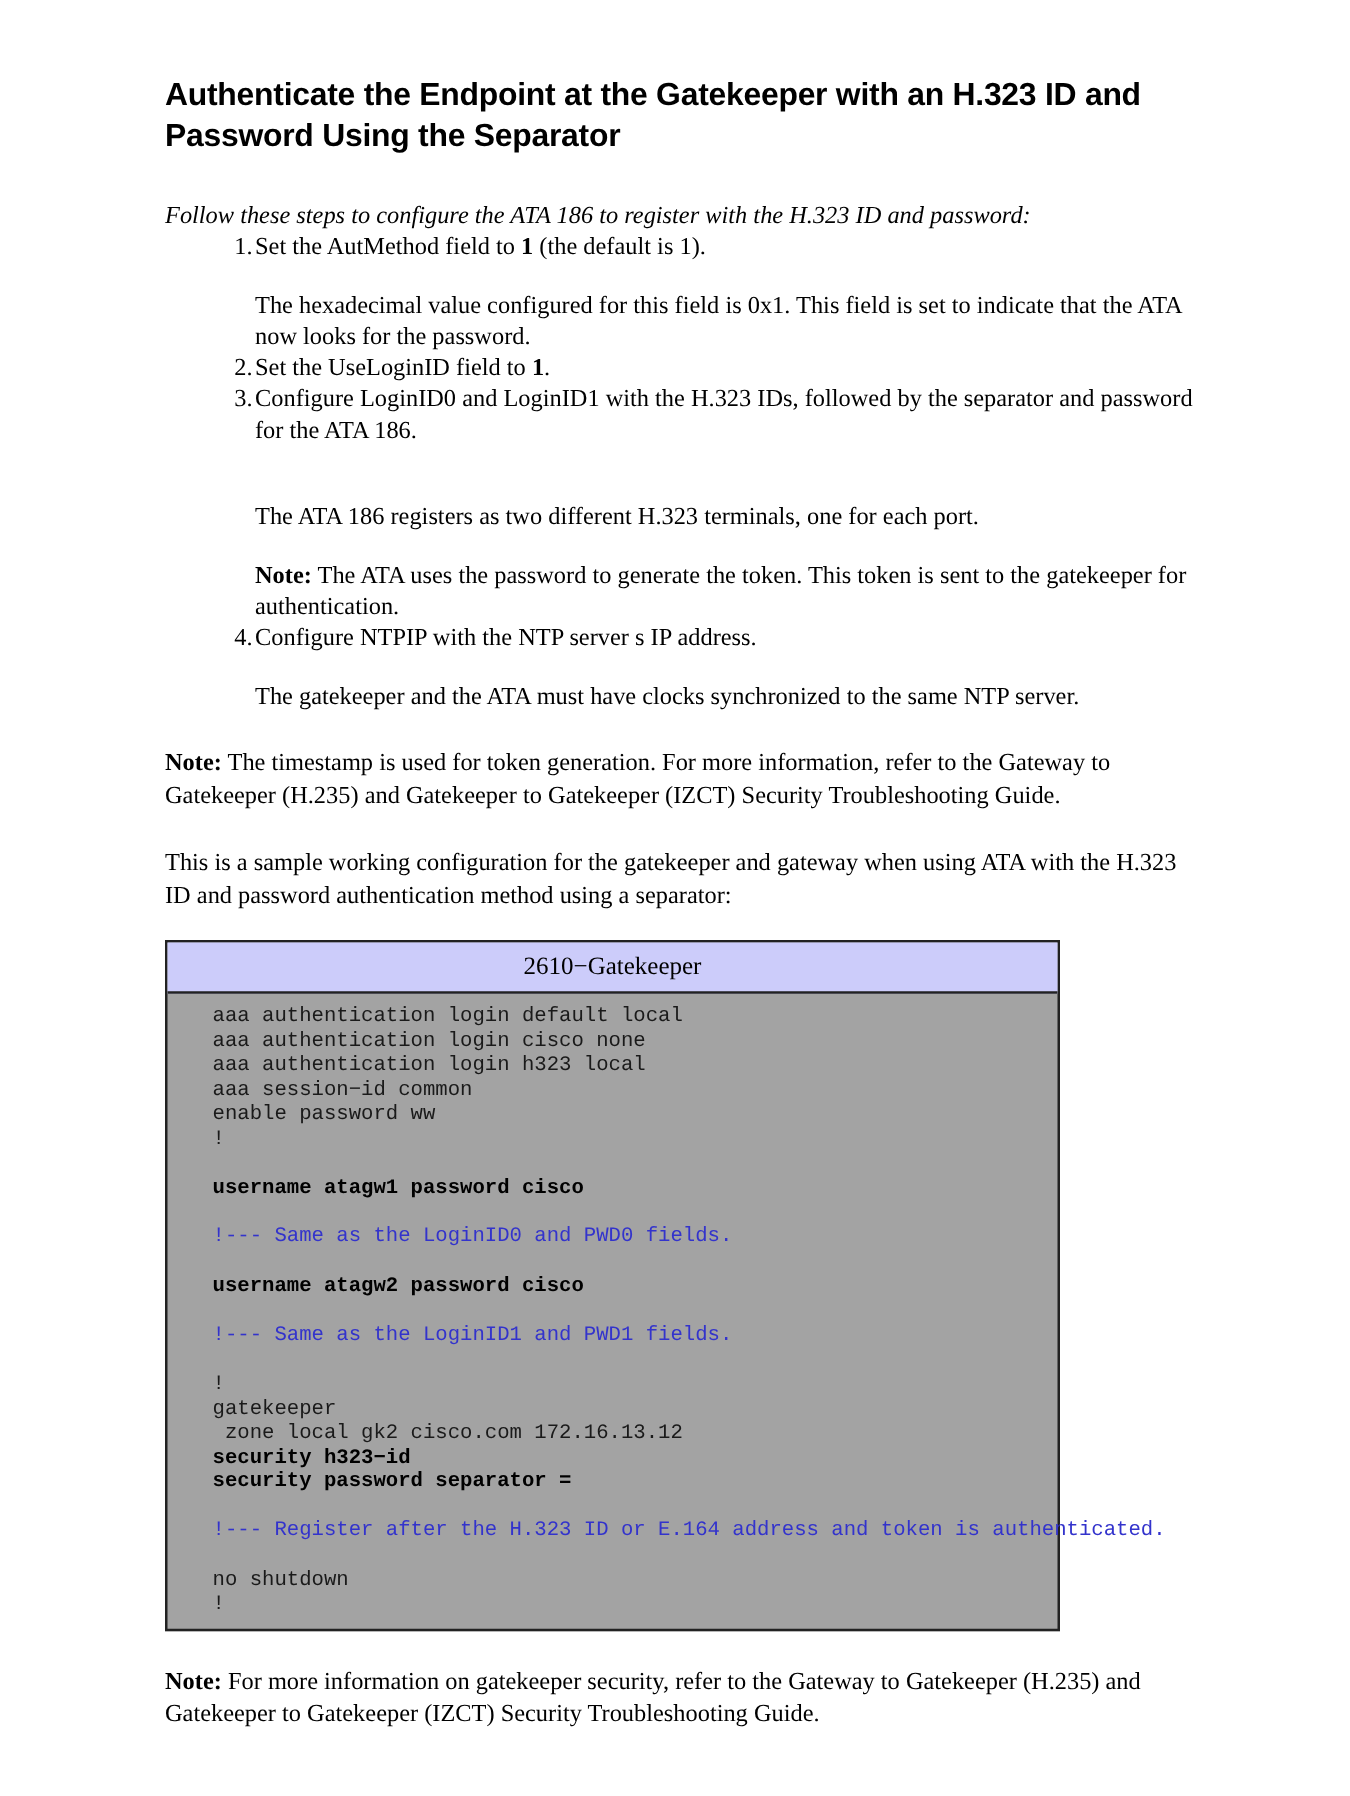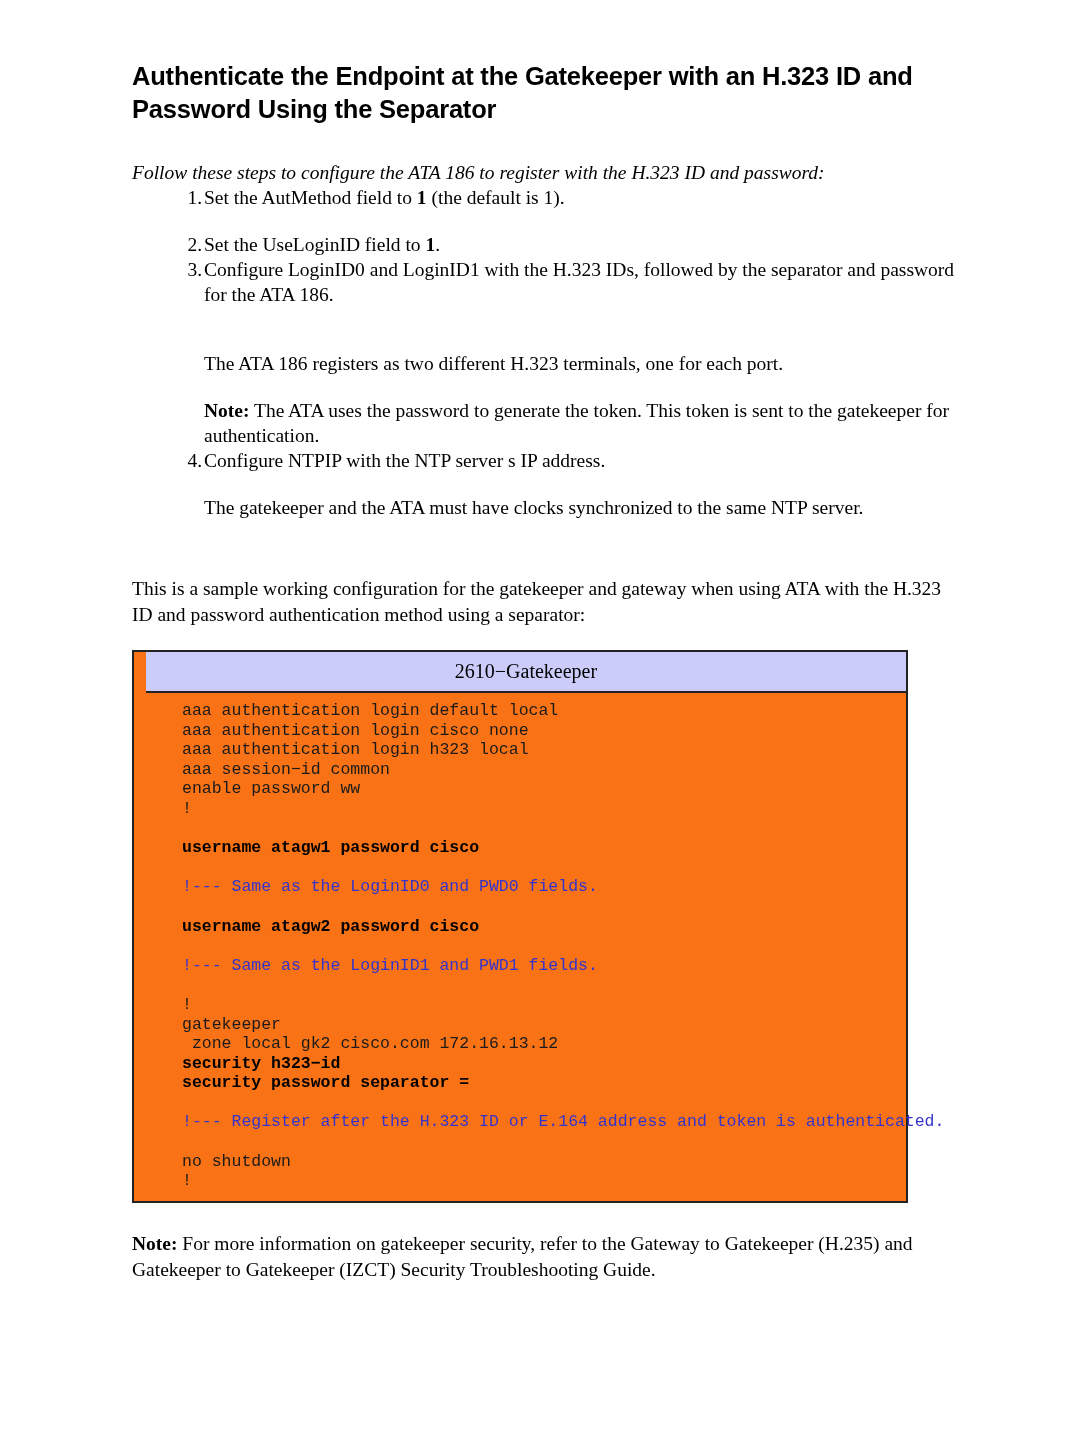--- a/index.html
+++ b/index.html
@@ -78,26 +78,25 @@
 
   
   .note-block {
     font-size: 19.5px;
     line-height: 26px;
     max-width: 890px;
   }
 
   
   .code-box {
-    width: 776px;
+    width: 716px;
     margin: 0;
     border: 2px solid #222222;
-    background: #f97316;
+    background: #a3a3a3;
     box-sizing: border-box;
-    padding-left: 12px;
   }
   .code-box-header {
     background: #ccccfa;
     border-bottom: 2px solid #222222;
     text-align: center;
     font-family: "Liberation Serif", "DejaVu Serif", serif;
     font-size: 20px;
     line-height: 20px;
     padding: 9px 0 10px 0;
     color: #000000;
@@ -137,20 +136,21 @@
   <p class="body p-follow">Follow these steps to configure the ATA 186 to register with the H.323 ID and password:</p>
 
   <ol class="steps">
     <li>
       <span class="num">1.</span><span>Set the AutMethod field to </span><b>1</b><span> (the default is 1).</span>
     </li>
   </ol>
 
   <div class="gap-md"></div>
 
+  <div class="sub">The hexadecimal value configured for this field is 0x1. This field is set to indicate that the ATA now looks for the password.</div>
 
   <ol class="steps">
     <li>
       <span class="num">2.</span><span>Set the UseLoginID field to </span><b>1</b><span>.</span>
     </li>
     <li>
       <span class="num">3.</span><span>Configure LoginID0 and LoginID1 with the H.323 IDs, followed by the separator and password for the ATA 186.</span>
     </li>
   </ol>
 
@@ -170,20 +170,21 @@
       <span class="num">4.</span><span>Configure NTPIP with the NTP server s IP address.</span>
     </li>
   </ol>
 
   <div class="gap-md"></div>
 
   <div class="sub">The gatekeeper and the ATA must have clocks synchronized to the same NTP server.</div>
 
   <div class="gap-lg"></div>
 
+  <div class="note-block"><b>Note:</b><span> The timestamp is used for token generation. For more information, refer to the Gateway to Gatekeeper (H.235) and Gatekeeper to Gatekeeper (IZCT) Security Troubleshooting Guide.</span></div>
 
   <div class="gap-lg"></div>
 
   <div class="note-block">This is a sample working configuration for the gatekeeper and gateway when using ATA with the H.323 ID and password authentication method using a separator:</div>
 
   <div class="gap-md"></div>
 
   <div class="code-box">
     <div class="code-box-header">2610−Gatekeeper</div>
     <div class="code-box-body"><div class="code-line">aaa authentication login default local</div><div class="code-line">aaa authentication login cisco none</div><div class="code-line">aaa authentication login h323 local</div><div class="code-line">aaa session−id common</div><div class="code-line">enable password ww</div><div class="code-line">!</div><div class="code-line blank">&nbsp;</div><div class="code-line bold">username atagw1 password cisco</div><div class="code-line blank">&nbsp;</div><div class="code-line comment">!--- Same as the LoginID0 and PWD0 fields.</div><div class="code-line blank">&nbsp;</div><div class="code-line bold">username atagw2 password cisco</div><div class="code-line blank">&nbsp;</div><div class="code-line comment">!--- Same as the LoginID1 and PWD1 fields.</div><div class="code-line blank">&nbsp;</div><div class="code-line">!</div><div class="code-line">gatekeeper</div><div class="code-line"> zone local gk2 cisco.com 172.16.13.12</div><div class="code-line bold">security h323−id</div><div class="code-line bold">security password separator =</div><div class="code-line blank">&nbsp;</div><div class="code-line comment">!--- Register after the H.323 ID or E.164 address and token is authenticated.</div><div class="code-line blank">&nbsp;</div><div class="code-line">no shutdown</div><div class="code-line">!</div></div>

